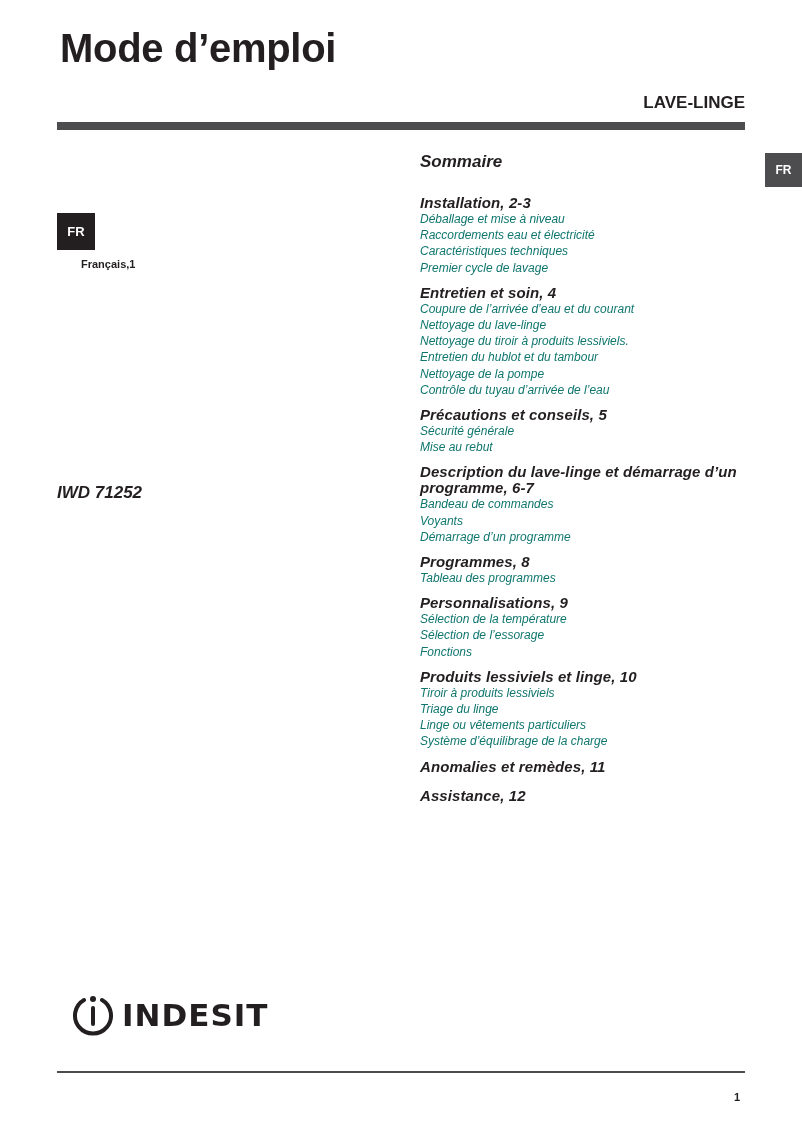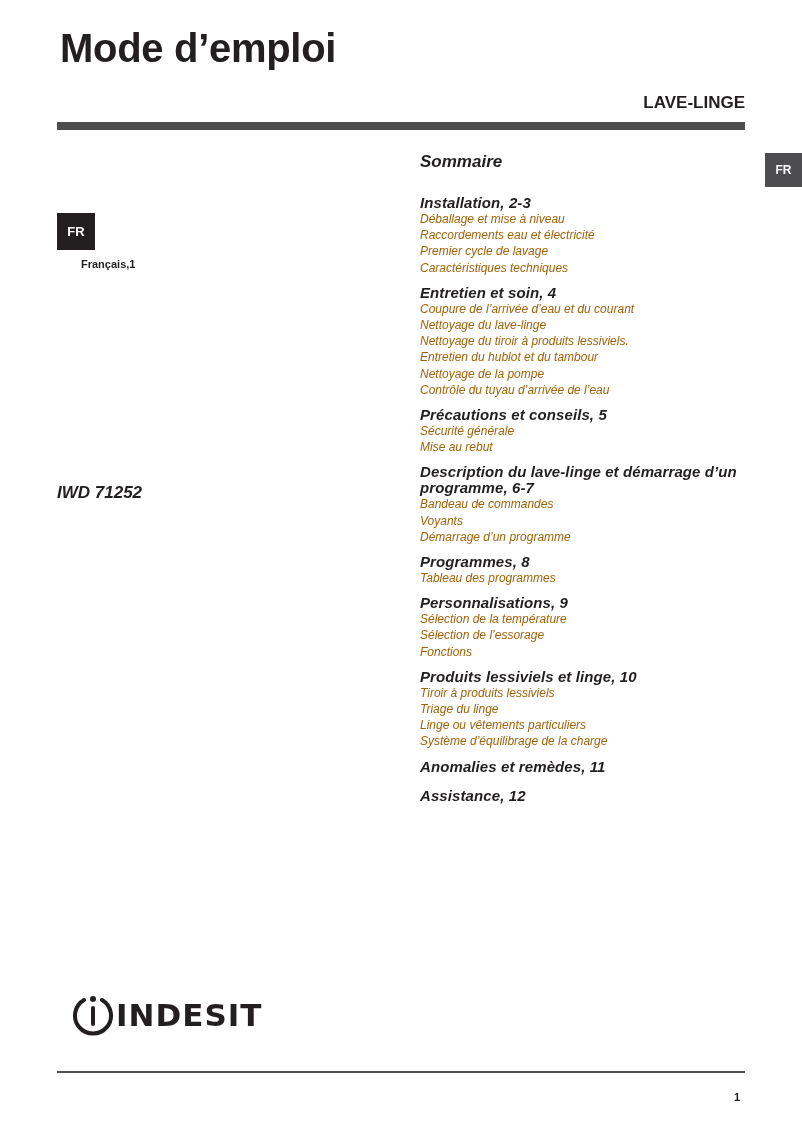--- a/index.html
+++ b/index.html
@@ -14,24 +14,24 @@
 
   .lang-box { position: absolute; left: 57px; top: 213px; width: 38px; height: 37px; background: #231f20; color: #ffffff; font-size: 13px; font-weight: bold; display: flex; align-items: center; justify-content: center; }
   .lang-label { position: absolute; left: 57px; top: 258px; font-size: 11px; font-weight: bold; color: #231f20; padding-left: 24px; }
 
   .model { position: absolute; left: 57px; top: 483px; font-size: 17px; font-weight: bold; color: #231f20; font-style: italic; }
 
   .toc { position: absolute; left: 420px; top: 151px; width: 330px; font-style: italic; }
   .toc-heading { font-size: 17px; font-weight: bold; margin-bottom: 22px; line-height: 22px; }
   .toc-section { margin-bottom: 9px; }
   .toc-section-title { font-size: 15px; font-weight: bold; line-height: 16px; letter-spacing: 0.1px; margin-bottom: 0px; }
-  .toc-item { font-size: 12px; line-height: 16.2px; color: #a16207; }
+  .toc-item { font-size: 12px; line-height: 16.2px; color: #0f766e; }
 
   .logo { position: absolute; left: 70px; top: 992px; display: flex; align-items: center; }
-  .logo-word { font-size: 31px; font-weight: bold; letter-spacing: 1px; color: #231f20; font-family: "DejaVu Sans", sans-serif; }
+  .logo-word { font-size: 31px; font-weight: bold; letter-spacing: 1px; color: #231f20; margin-left: 6px; font-family: "DejaVu Sans", sans-serif; }
 
   .bottom-rule { position: absolute; left: 57px; top: 1071px; width: 688px; height: 2px; background: #4d4d4f; }
   .page-number { position: absolute; right: 62px; top: 1091px; font-size: 11px; font-weight: bold; color: #231f20; }
 </style>
 </head>
 <body>
 
 <div class="title">Mode d’emploi</div>
 <div class="product-type">LAVE-LINGE</div>
 <div class="top-rule"></div>
@@ -43,22 +43,22 @@
 
 <div class="model">IWD 71252</div>
 
 <div class="toc">
   <div class="toc-heading">Sommaire</div>
 
   <div class="toc-section">
     <div class="toc-section-title">Installation, 2-3</div>
     <div class="toc-item">Déballage et mise à niveau</div>
     <div class="toc-item">Raccordements eau et électricité</div>
+    <div class="toc-item">Caractéristiques techniques</div>
     <div class="toc-item">Premier cycle de lavage</div>
-    <div class="toc-item">Caractéristiques techniques</div>
   </div>
 
   <div class="toc-section">
     <div class="toc-section-title">Entretien et soin, 4</div>
     <div class="toc-item">Coupure de l’arrivée d’eau et du courant</div>
     <div class="toc-item">Nettoyage du lave-linge</div>
     <div class="toc-item">Nettoyage du tiroir à produits lessiviels.</div>
     <div class="toc-item">Entretien du hublot et du tambour</div>
     <div class="toc-item">Nettoyage de la pompe</div>
     <div class="toc-item">Contrôle du tuyau d’arrivée de l’eau</div>

